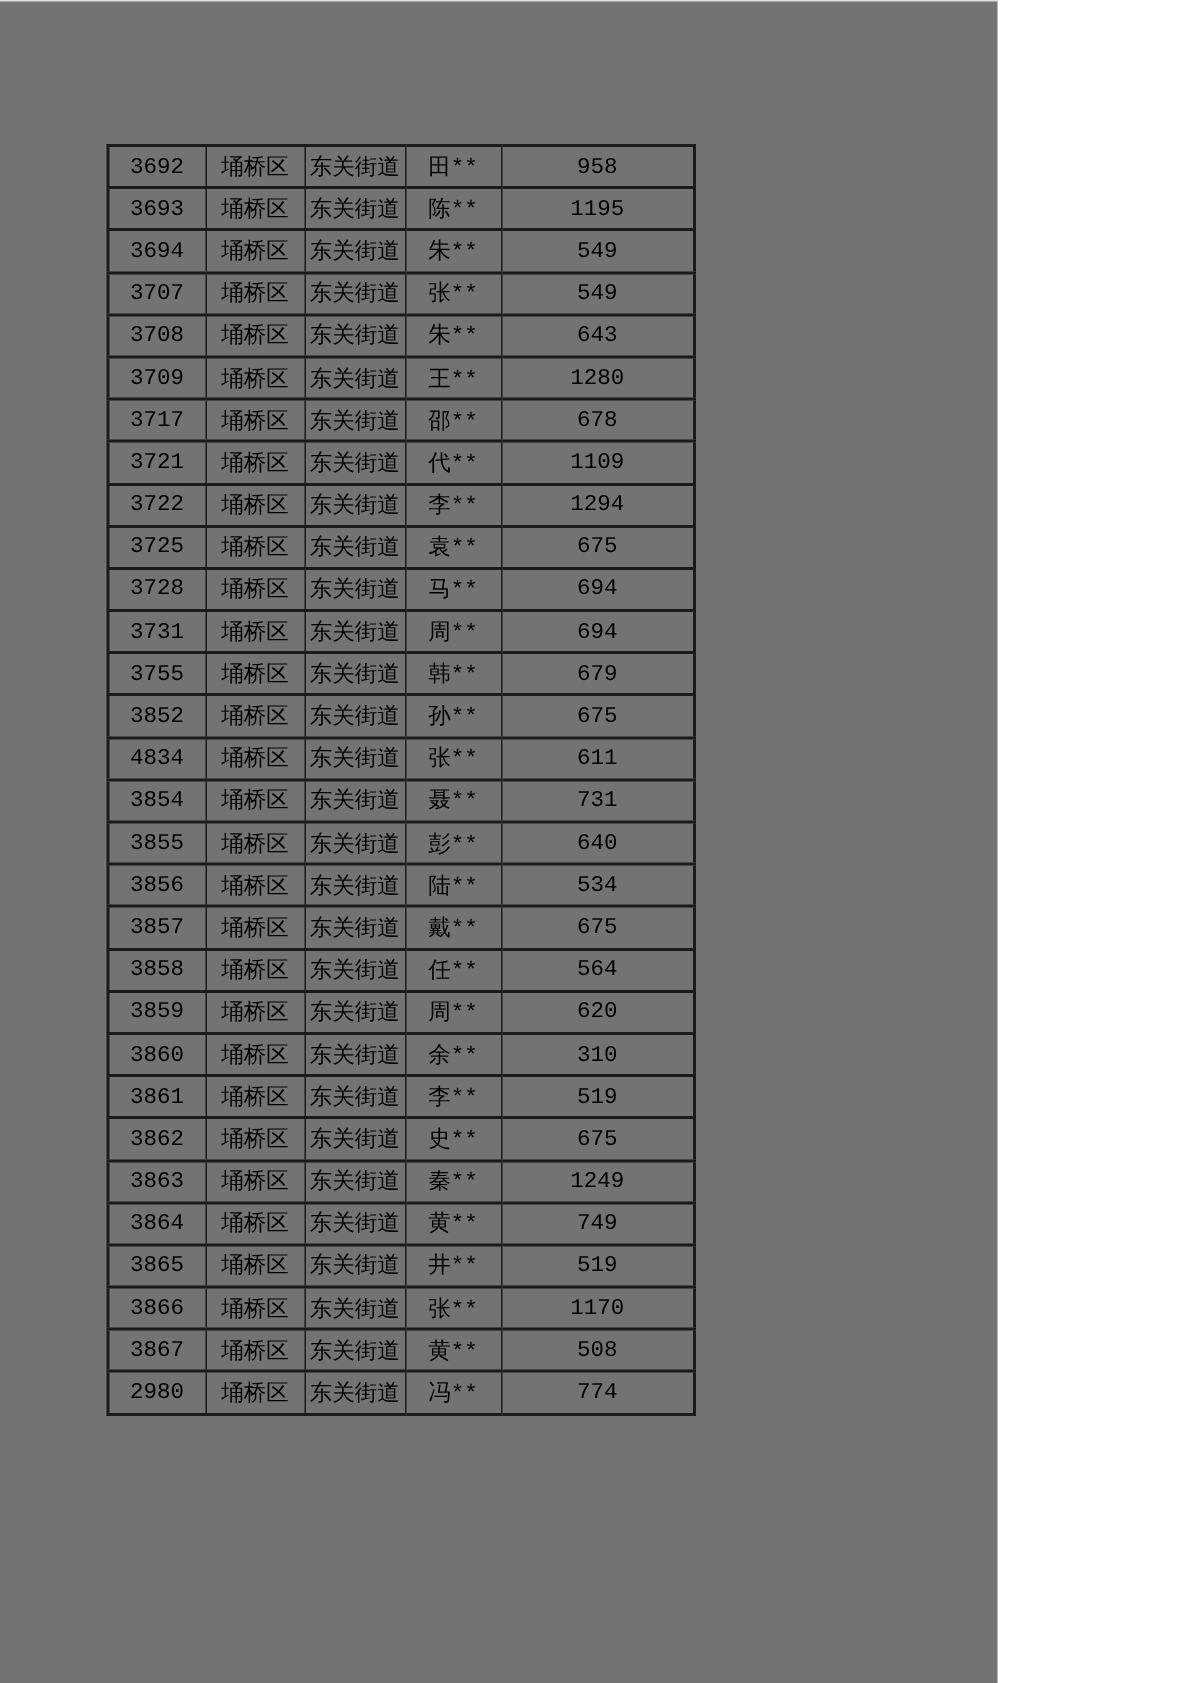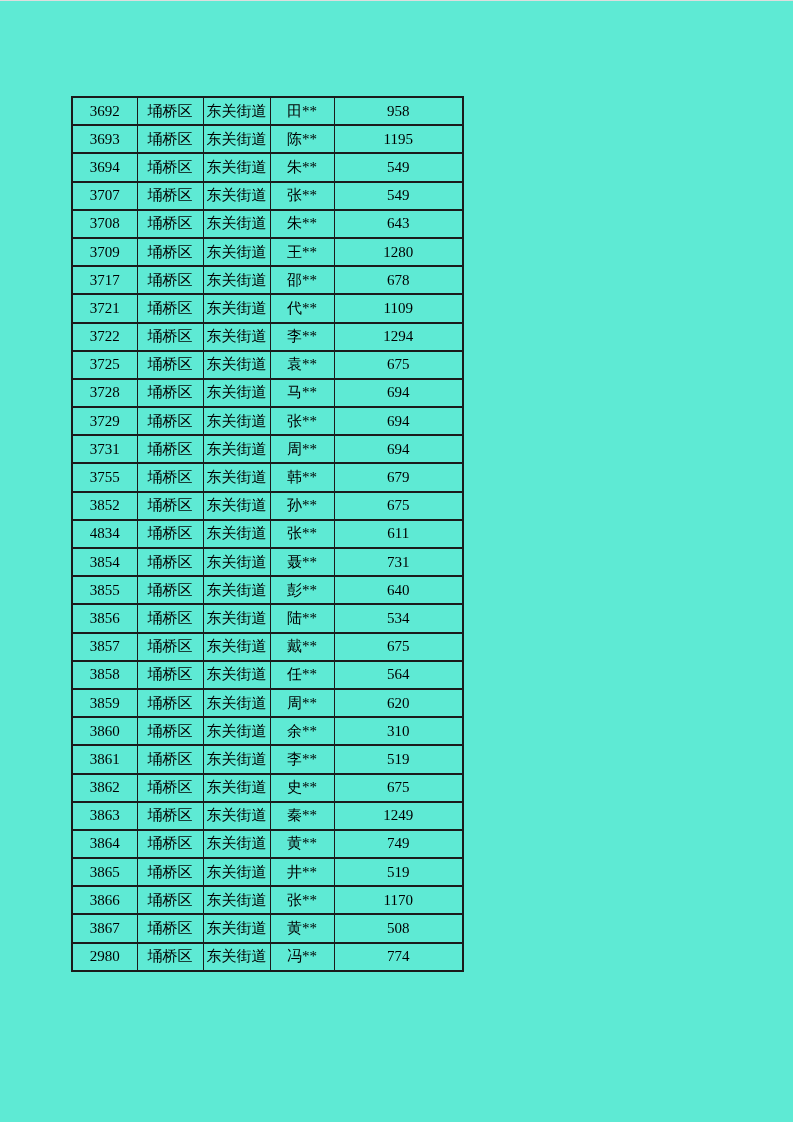--- a/index.html
+++ b/index.html
@@ -2,25 +2,25 @@
 <html><head>
 <meta charset="utf-8">
 <style>
   html, body {
     margin: 0;
     padding: 0;
     background: #ffffff;
   }
   .page {
     position: relative;
-    width: 793px;
+    width: 665px;
     height: 1122px;
-    background: #5eead4;
+    background: #737373;
     overflow: hidden;
-    font-family: Liberation Serif, serif;
+    font-family: Liberation Mono, monospace;
   }
   .page-top-edge {
     position: absolute;
     top: 0;
     left: 0;
     width: 793px;
     height: 1px;
     background: #dedede;
   }
   .table-wrap {
@@ -151,27 +151,20 @@
           </tr>
 
           <tr>
             <td>3728</td>
             <td>埇桥区</td>
             <td>东关街道</td>
             <td>马**</td>
             <td>694</td>
           </tr>
 
-          <tr>
-            <td>3729</td>
-            <td>埇桥区</td>
-            <td>东关街道</td>
-            <td>张**</td>
-            <td>694</td>
-          </tr>
 
 
           <tr>
             <td>3731</td>
             <td>埇桥区</td>
             <td>东关街道</td>
             <td>周**</td>
             <td>694</td>
           </tr>
 

